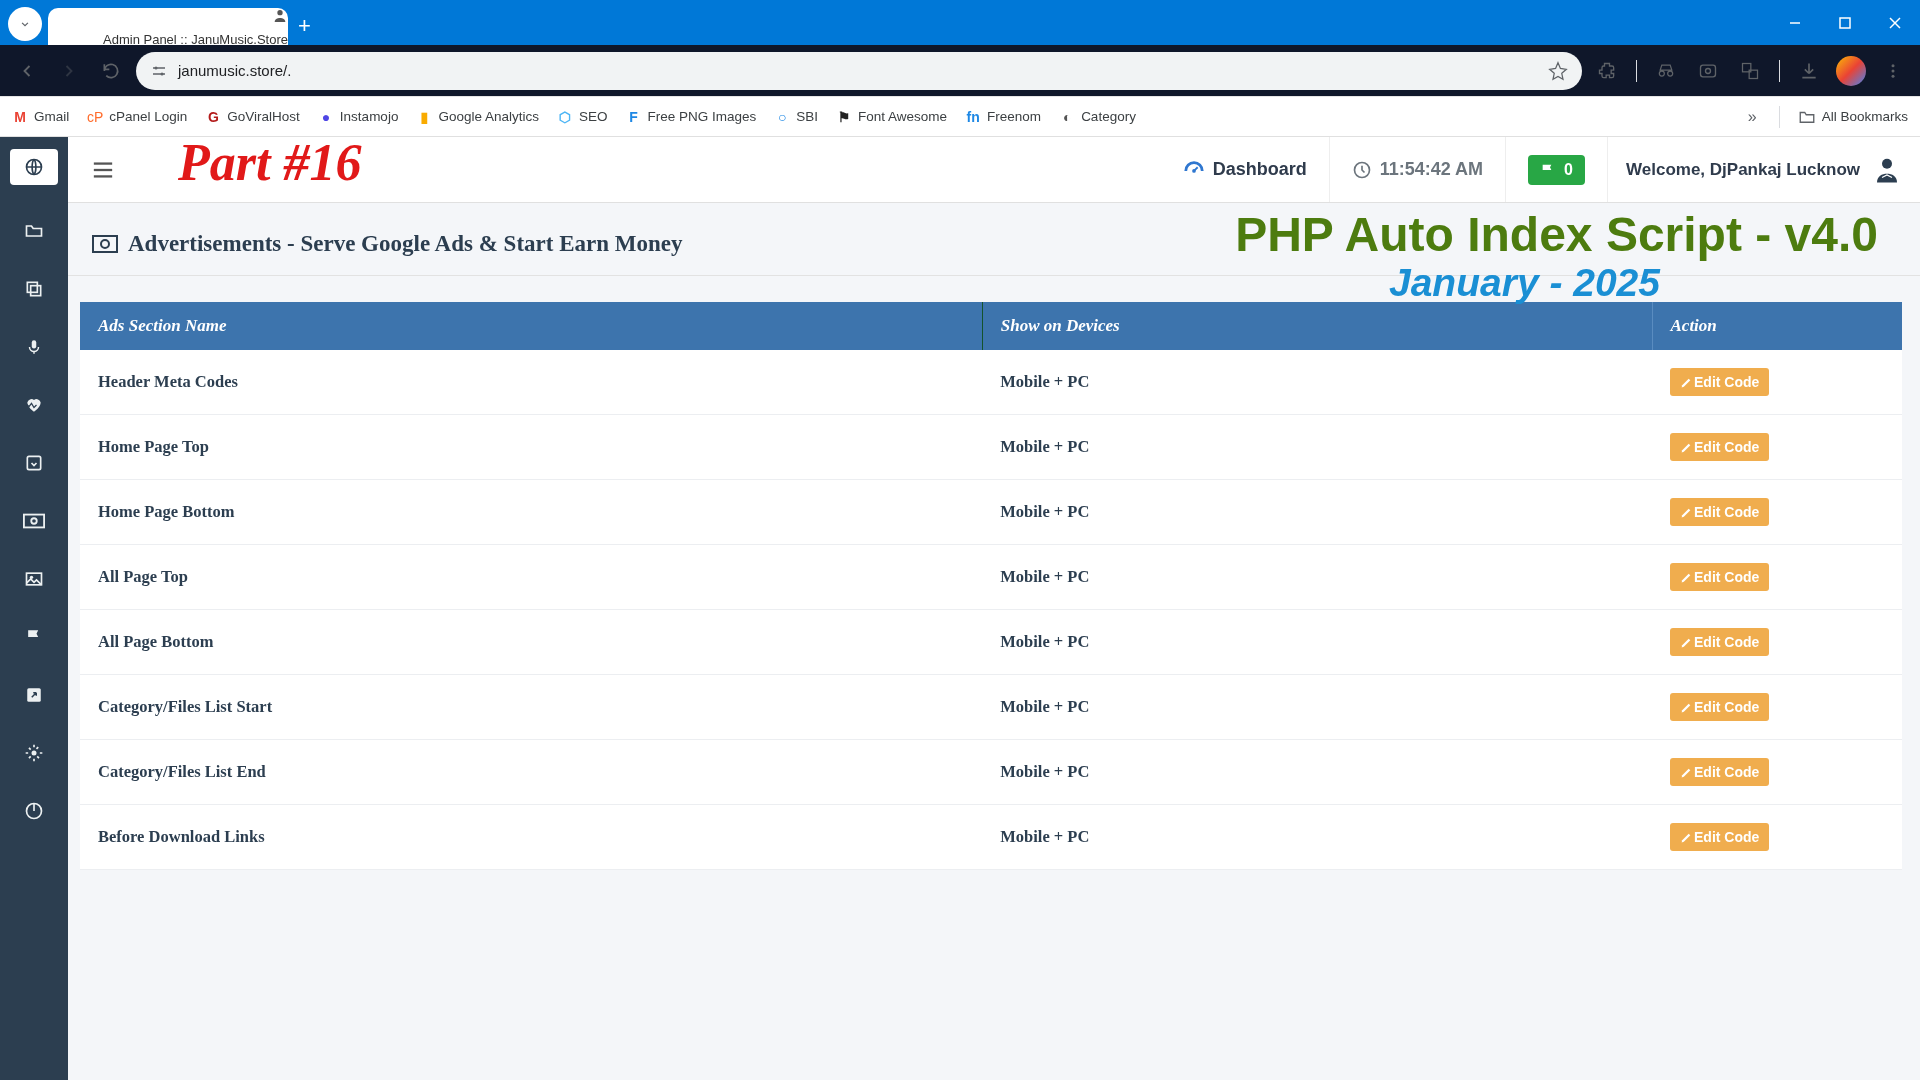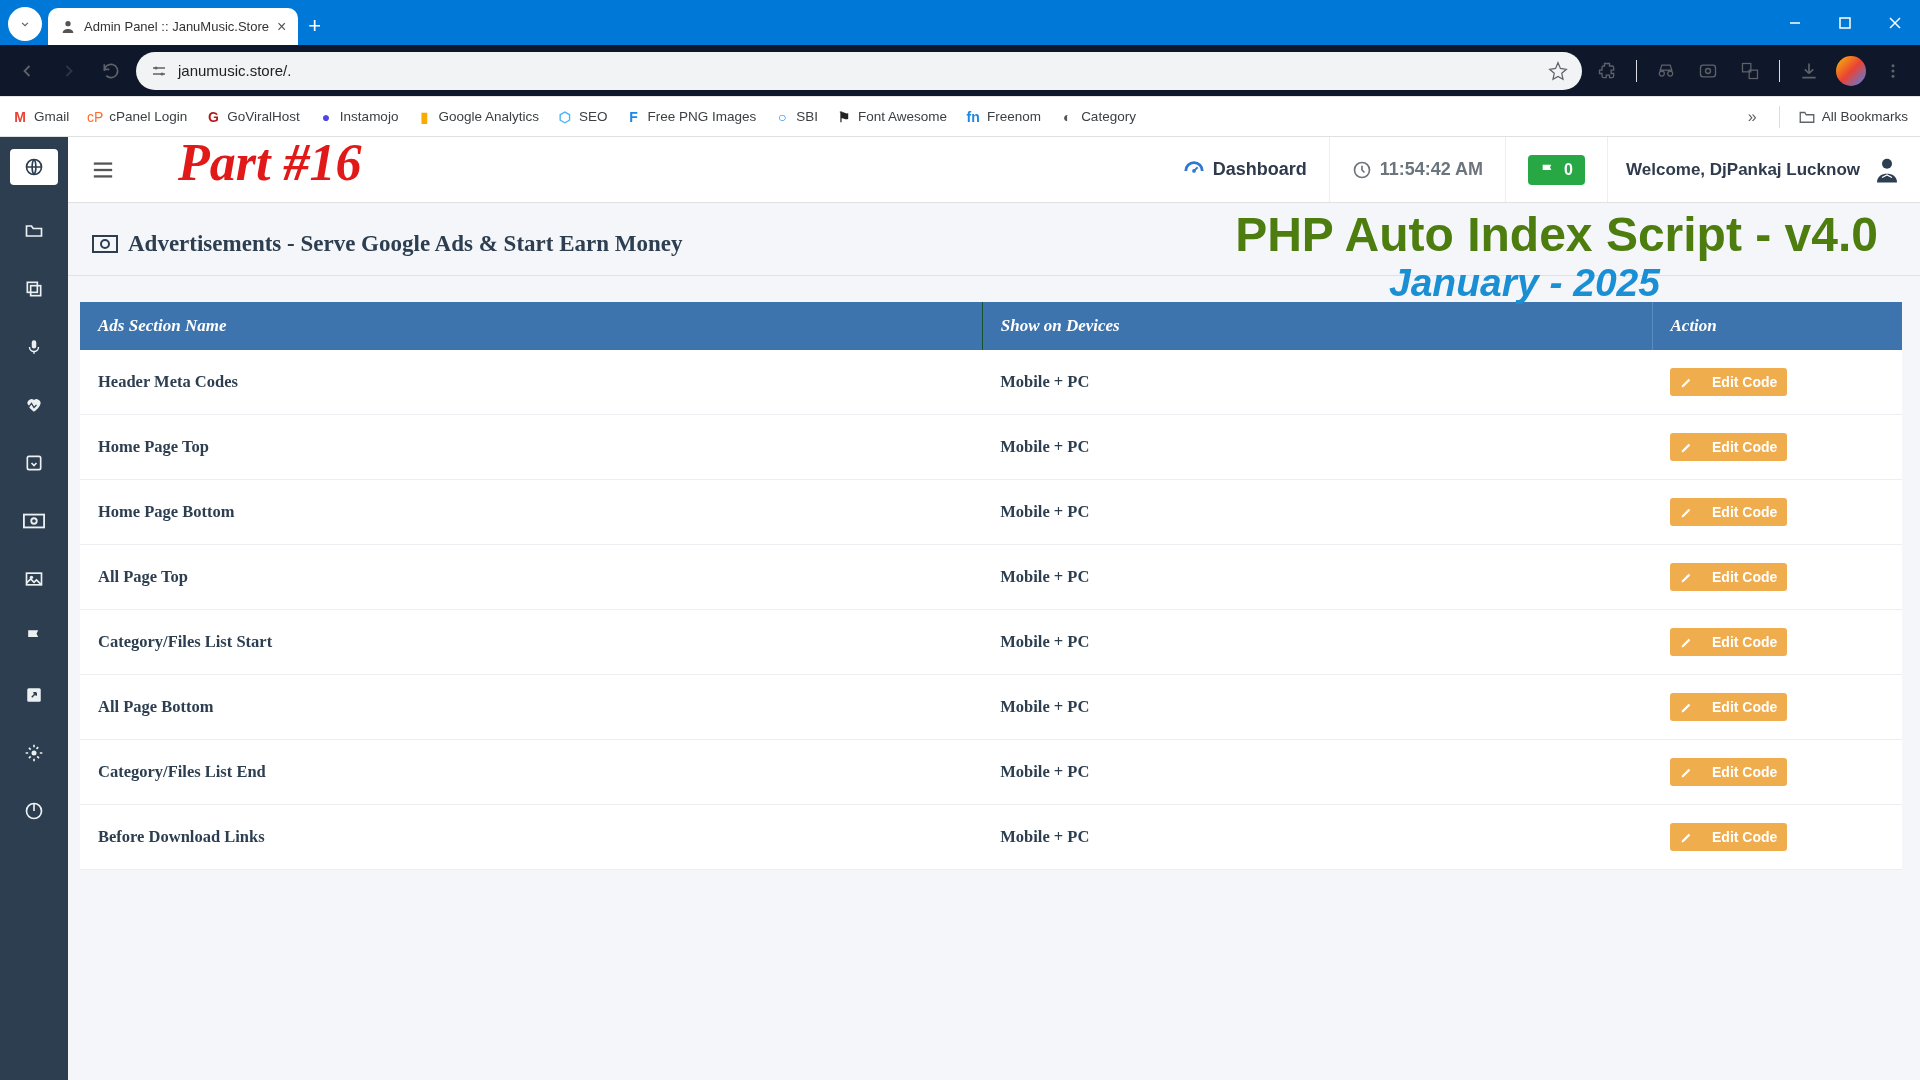--- a/index.html
+++ b/index.html
@@ -2,21 +2,21 @@
 <html><head>
 <meta charset="utf-8">
 <style>
 * { margin: 0; padding: 0; box-sizing: border-box; }
 body { font-family: -apple-system, BlinkMacSystemFont, 'Segoe UI', Arial, sans-serif; background: #fff; overflow: hidden; }
 
 
 .titlebar { background: #0078d7; height: 45px; display: flex; align-items: center; justify-content: space-between; }
 .tab-strip { display: flex; align-items: flex-end; height: 100%; padding-left: 8px; }
 .tab-dropdown { width: 34px; height: 34px; background: #fff; border-radius: 50%; display: flex; align-items: center; justify-content: center; margin: 0 6px 4px 0; cursor: pointer; }
-.tab { background: #fff; border-radius: 10px 10px 0 0; height: 37px; display: flex; align-items: center; padding: 0 12px; gap: 8px; min-width: 240px; margin-bottom: 0; }
+.tab { background: #fff; border-radius: 10px 10px 0 0; height: 37px; display: flex; align-items: flex-end; padding: 0 0; gap: 8px; min-width: 240px; margin-bottom: 0; flex-direction: column; }
 .tab .favicon { width: 16px; height: 16px; display: flex; align-items: center; justify-content: center; }
 .tab .title { font-size: 13px; color: #333; flex: 1; }
 .tab .close { font-size: 16px; color: #555; cursor: pointer; }
 .new-tab { color: #fff; font-size: 22px; margin: 0 0 6px 10px; cursor: pointer; }
 .win-controls { display: flex; gap: 0; }
 .win-btn { width: 50px; height: 45px; display: flex; align-items: center; justify-content: center; color: #fff; cursor: pointer; }
 
 .toolbar { background: #0f172a; height: 52px; display: flex; align-items: center; padding: 0 10px; gap: 8px; border-bottom: 1px solid #e5e5e5; justify-content: space-between; }
 .nav-btn { width: 34px; height: 34px; border-radius: 50%; display: flex; align-items: center; justify-content: center; color: #5f6368; cursor: pointer; }
 .nav-btn.disabled { opacity: 0.4; }
@@ -62,21 +62,21 @@
 .page-head h1 { font-family: 'Comic Sans MS', cursive; font-weight: 700; font-size: 23px; color: #2c3e50; display: flex; align-items: center; gap: 10px; }
 
 .table-wrap { padding: 26px 18px 0 12px; }
 table { width: 100%; border-collapse: collapse; background: #fff; }
 thead tr { background: #3d74ad; }
 th { color: #fff; text-align: left; padding: 14px 18px; font-family: 'Comic Sans MS', cursive; font-style: italic; font-size: 17px; font-weight: 700; }
 th:nth-child(2){ border-left: 1px solid #14532d; }
 th:nth-child(3){ border-left: 1px solid #5a8cc0; width: 250px; }
 tbody td { padding: 18px 18px; border-bottom: 1px solid #eceef1; font-family: 'Comic Sans MS', cursive; font-weight: 700; color: #2c3e50; font-size: 16.5px; }
 tbody td:nth-child(2){ font-weight: 700; }
-.edit-btn { background: #f0ad4e; color: #fff; border: none; border-radius: 3px; padding: 6px 10px; font-weight: 700; font-size: 14px; cursor: pointer; display: inline-flex; align-items: center; gap: 19px; }
+.edit-btn { background: #f0ad4e; color: #fff; border: none; border-radius: 3px; padding: 6px 10px; font-weight: 700; font-size: 14px; cursor: pointer; display: inline-flex; align-items: center; gap: 1px; }
 
 svg { display: block; }
 </style>
 </head>
 <body>
 
 <div class="titlebar">
   <div class="tab-strip">
     <div class="tab-dropdown">
       <svg width="14" height="14" viewBox="0 0 24 24">
@@ -430,31 +430,31 @@
               <td>All Page Top</td>
               <td>Mobile + PC</td>
               <td><button class="edit-btn">
                   <svg width="13" height="13" viewBox="0 0 24 24">
                     <path d="M3 21l4-1 12-12-3-3L4 17z" fill="#fff"></path>
                   </svg>
                   <span>Edit Code</span>
                 </button></td>
             </tr>
             <tr>
+              <td>All Page Bottom</td>
+              <td>Mobile + PC</td>
+              <td><button class="edit-btn">
+                  <svg width="13" height="13" viewBox="0 0 24 24">
+                    <path d="M3 21l4-1 12-12-3-3L4 17z" fill="#fff"></path>
+                  </svg>
+                  <span>Edit Code</span>
+                </button></td>
+            </tr>
+            <tr>
               <td>Category/Files List Start</td>
-              <td>Mobile + PC</td>
-              <td><button class="edit-btn">
-                  <svg width="13" height="13" viewBox="0 0 24 24">
-                    <path d="M3 21l4-1 12-12-3-3L4 17z" fill="#fff"></path>
-                  </svg>
-                  <span>Edit Code</span>
-                </button></td>
-            </tr>
-            <tr>
-              <td>All Page Bottom</td>
               <td>Mobile + PC</td>
               <td><button class="edit-btn">
                   <svg width="13" height="13" viewBox="0 0 24 24">
                     <path d="M3 21l4-1 12-12-3-3L4 17z" fill="#fff"></path>
                   </svg>
                   <span>Edit Code</span>
                 </button></td>
             </tr>
             <tr>
               <td>Category/Files List End</td>

